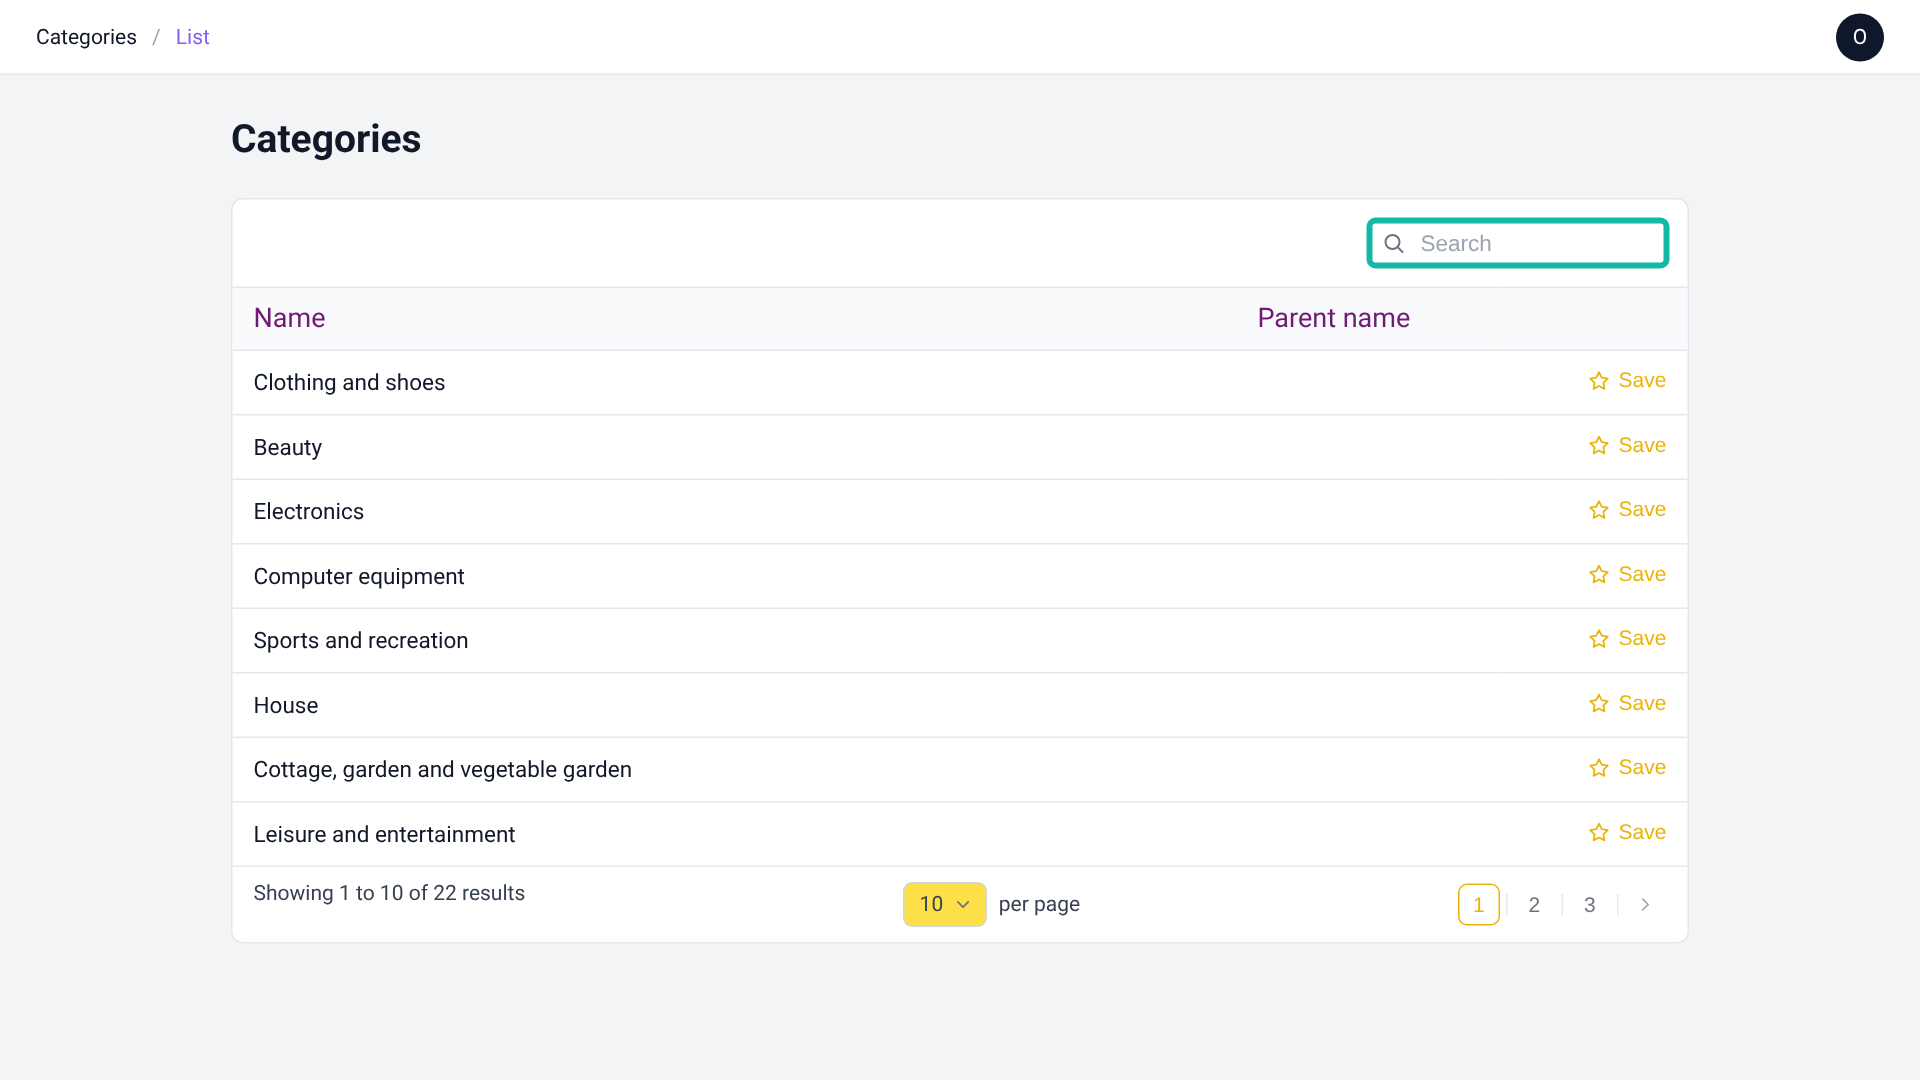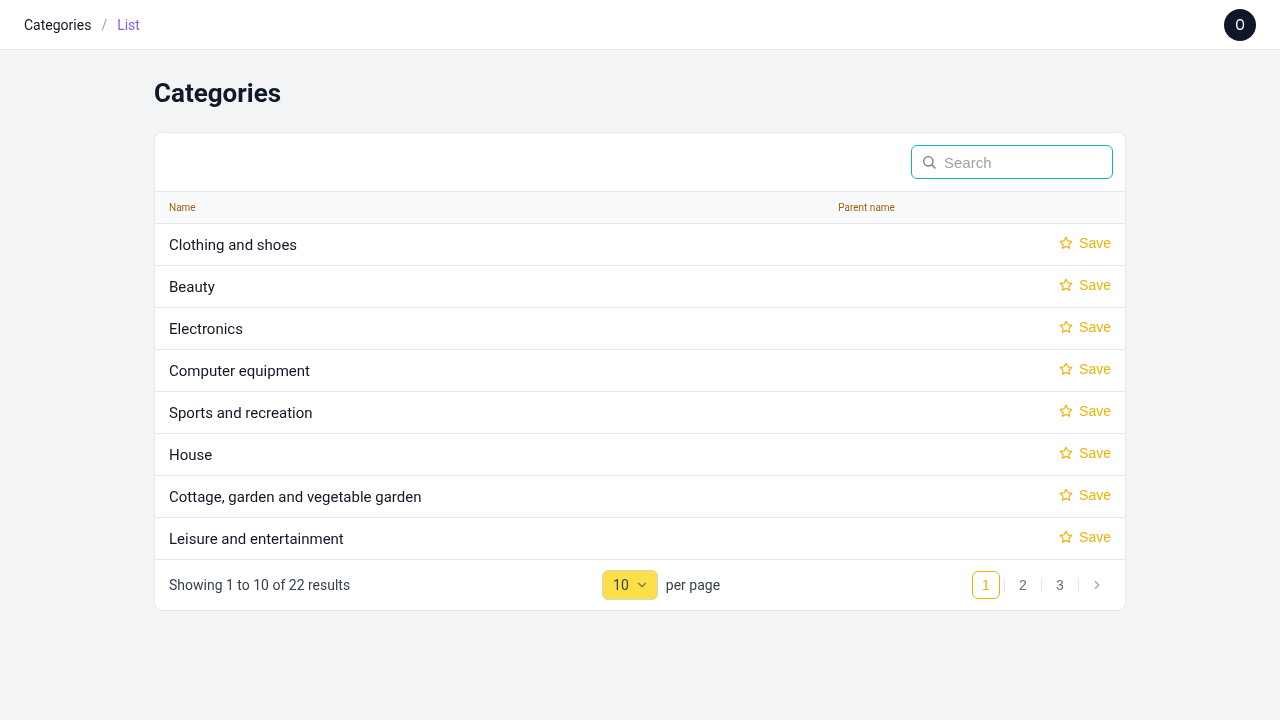--- a/index.html
+++ b/index.html
@@ -67,64 +67,63 @@
     width: 202px;
   }
   .search-wrap svg {
     position: absolute;
     left: 10px; top: 50%; transform: translateY(-50%);
     color: #6b7280;
   }
   .search-input {
     width: 100%;
     height: 34px;
-    border: 1px solid #14b8a6;
+    border: 4px solid #14b8a6;
     border-radius: 6px;
     padding: 0 10px 0 32px;
     font-size: 15px;
     color: #0f766e;
     outline: none;
   }
   .search-input::placeholder { color: #9ca3af; }
   table { width: 100%; border-collapse: collapse; }
   thead th {
     background: #f9fafb;
     font-weight: 400;
-    font-size: 10px;
-    color: #a16207;
+    font-size: 18px;
+    color: #701a75;
     text-align: left;
     padding: 10px 14px;
     border-top: 1px solid #e5e7eb;
     border-bottom: 1px solid #e5e7eb;
   }
   tbody td {
     padding: 11px 14px;
     border-bottom: 1px solid #e5e7eb;
     font-size: 15px;
     color: #111827;
   }
   .col-name { width: 69%; }
   .col-parent { width: 18%; }
   .col-action { width: 13%; text-align: right; }
   td.col-action { text-align: right; }
   .save-btn {
     display: inline-flex;
-    align-items: center;
+    align-items: flex-end;
     gap: 6px;
     background: none;
     border: none;
     color: #eab308;
     font-size: 14px;
     cursor: pointer;
     padding: 0;
   }
   .save-btn svg { display: block; }
   .card-footer {
     display: flex;
-    align-items: center;
     justify-content: space-between;
     padding: 10px 14px;
     font-size: 14px;
     color: #374151;
     gap: 34px;
   }
   .footer-center { display: flex; align-items: center; gap: 8px; }
   .perpage-select {
     position: relative;
     border: 1px solid #d1d5db;

